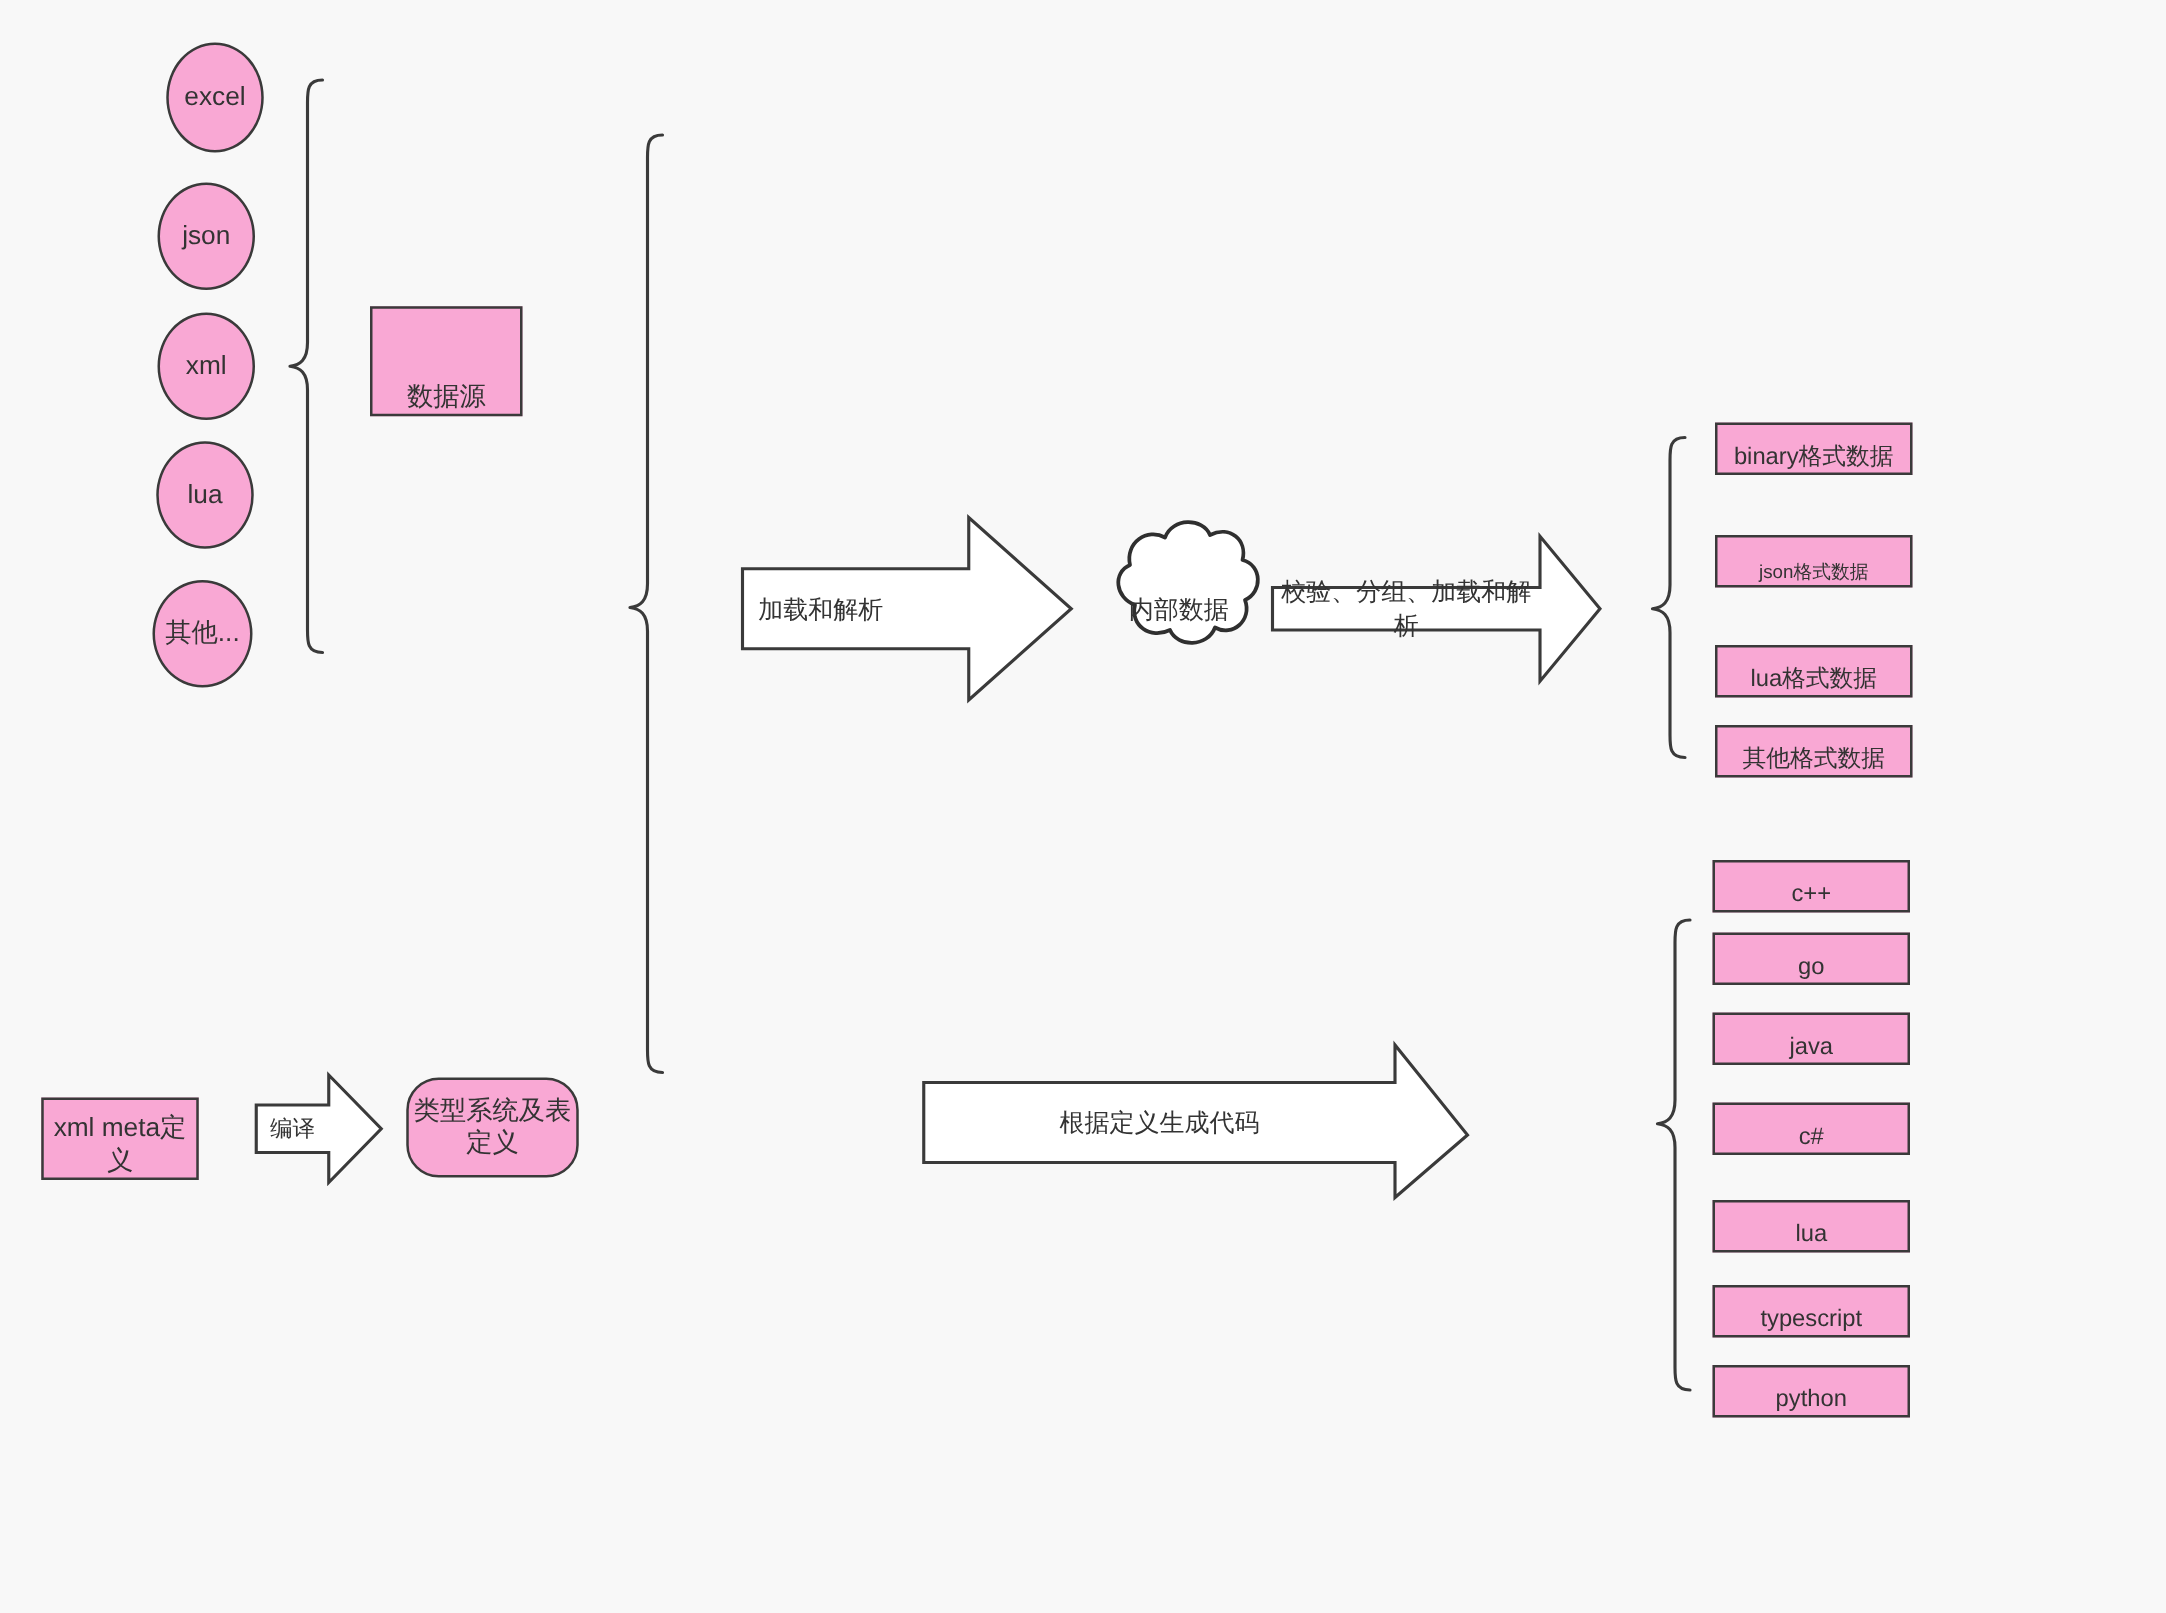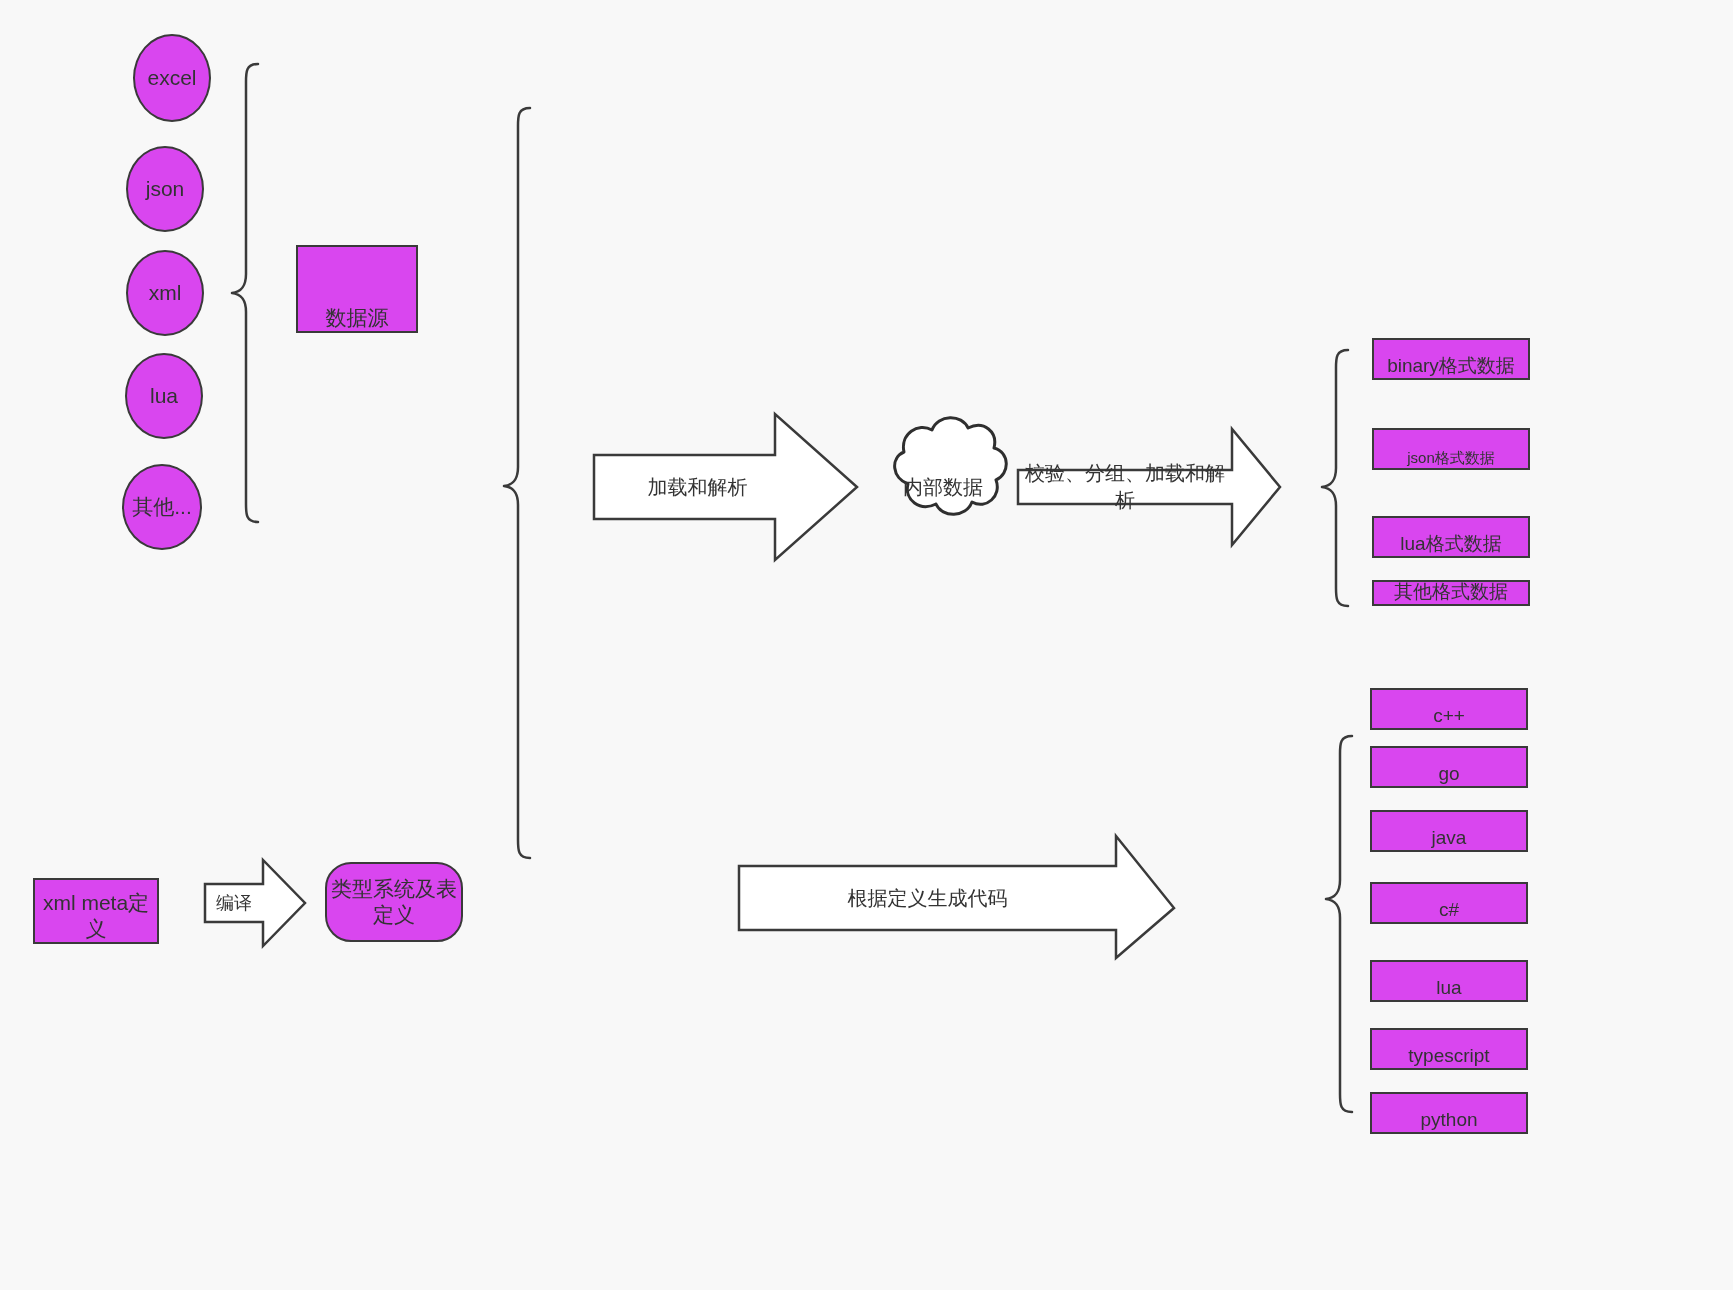--- a/index.html
+++ b/index.html
@@ -21,21 +21,21 @@
     width: 1733px;
     height: 1290px;
   }
   .node {
     position: absolute;
     box-sizing: border-box;
     display: flex;
     align-items: center;
     justify-content: center;
     text-align: center;
-    background: #d946ef;
+    background: #f9a8d4;
     border: 2.5px solid #3a3a3a;
     color: #333333;
     line-height: 1.25;
     white-space: pre-line;
   }
   .circle {
     border-radius: 50%;
     font-size: 21px;
   }
   .rect {
@@ -156,21 +156,21 @@
     <span>lua</span>
   </div>
   <div class="node circle" style="left:122px; top:464px; width:80px; height:86px;">
     <span>其他...</span>
   </div>
 
   <div class="node rect" style="left:296px; top:245px; width:122px; height:88px;">
     <span>数据源</span>
   </div>
 
-  <div class="arrow-label" style="left:607px; top:455px; width:181px; height:64px;">
+  <div class="arrow-label" style="left:566px; top:455px; width:181px; height:64px;">
     <span>加载和解析</span>
   </div>
 
   <div class="arrow-label" style="left:888px; top:462px; width:110px; height:50px;">
     <span>内部数据</span>
   </div>
 
   <div class="arrow-label" style="left:1018px; top:470px; width:214px; height:34px;">
     <span>校验、分组、加载和解析</span>
   </div>
@@ -185,21 +185,21 @@
 
   <div class="node rect" style="left:1372px; top:338px; width:158px; height:42px; font-size:19px;">
     <span>binary格式数据</span>
   </div>
   <div class="node rect" style="left:1372px; top:428px; width:158px; height:42px; font-size:15px;">
     <span>json格式数据</span>
   </div>
   <div class="node rect" style="left:1372px; top:516px; width:158px; height:42px; font-size:19px;">
     <span>lua格式数据</span>
   </div>
-  <div class="node rect" style="left:1372px; top:580px; width:158px; height:26px; font-size:19px;">
+  <div class="node rect" style="left:1372px; top:580px; width:158px; height:42px; font-size:19px;">
     <span>其他格式数据</span>
   </div>
 
   <div class="node rect" style="left:33px; top:878px; width:126px; height:66px;">
     <span>xml meta定
 义</span>
   </div>
 
   <div class="node rect-round" style="left:325px; top:862px; width:138px; height:80px;border-radius:26px;">
     <span>类型系统及表

